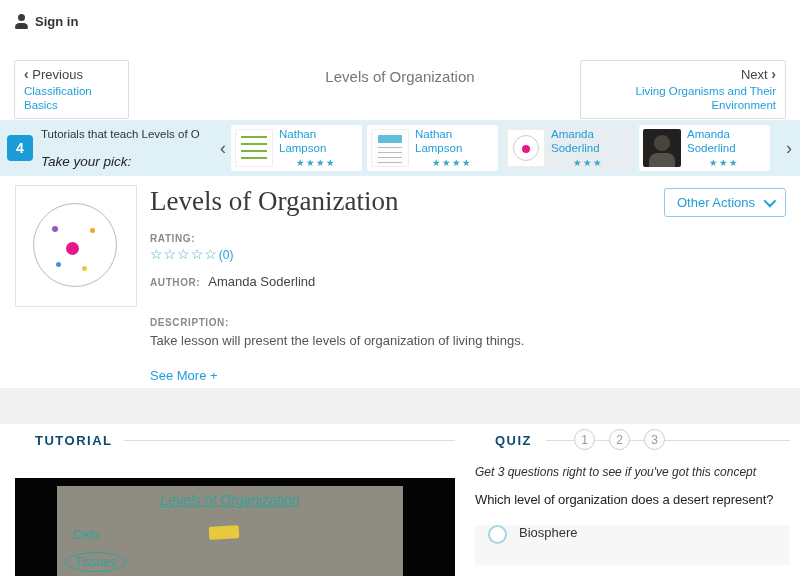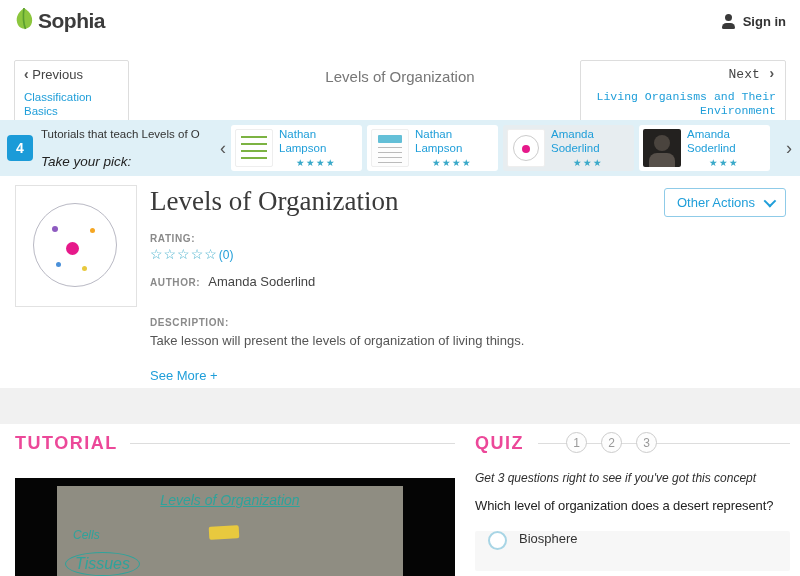--- a/index.html
+++ b/index.html
@@ -12,25 +12,25 @@
   .logo{display:flex;align-items:center;gap:4px;cursor:pointer;}
   .logo-text{font-size:21px;font-weight:bold;color:#3b3b3b;letter-spacing:-0.5px;}
   .signin{display:flex;align-items:center;gap:7px;font-size:13px;font-weight:bold;color:#333;cursor:pointer;}
   .person-icon{width:14px;height:15px;position:relative;display:inline-block;}
   .person-icon::before{content:"";position:absolute;top:0;left:3.5px;width:7px;height:7px;border-radius:50%;background:#3a3a3a;}
   .person-icon::after{content:"";position:absolute;bottom:0;left:0.5px;width:13px;height:6px;border-radius:6px 6px 2px 2px;background:#3a3a3a;}
 
   
   .nav{position:absolute;top:42px;left:0;right:0;height:78px;background:#fff;}
   .nav-title{position:absolute;top:26px;left:0;right:0;text-align:center;font-size:15px;color:#777;}
-  .nav-btn{position:absolute;background:#fff;border:1px solid #ddd;border-radius:2px;padding:5px 9px;cursor:pointer;display:flex;flex-direction:column;gap:8px;box-sizing:border-box;}
+  .nav-btn{position:absolute;background:#fff;border:1px solid #ddd;border-radius:2px;padding:5px 9px;cursor:pointer;display:flex;flex-direction:column;gap:2px;box-sizing:border-box;}
   .nav-btn .line1{font-size:13px;color:#444;}
   .nav-btn .line2{font-size:11.5px;color:#1f9ed9;line-height:1.25;}
   .nav-btn.prev{left:14px;top:18px;width:115px;align-items:flex-start;text-align:left;}
-  .nav-btn.next{right:14px;top:18px;width:206px;align-items:flex-end;text-align:right;font-family:Liberation Mono, monospace;}
+  .nav-btn.next{right:14px;top:18px;width:206px;align-items:flex-end;text-align:right;}
   .chev{color:#555;font-size:14px;font-weight:bold;}
 
   
   .strip{position:absolute;top:120px;left:0;right:0;height:56px;background:#dff0f7;display:flex;align-items:center;padding:0 5px;box-sizing:border-box;}
   .badge{width:26px;height:26px;background:#1b9bd8;color:#fff;font-size:14px;font-weight:bold;border-radius:4px;display:flex;align-items:center;justify-content:center;flex:0 0 auto;margin-left:2px;}
   .strip-text{width:176px;margin-left:8px;flex:0 0 auto;overflow:hidden;}
   .strip-text .t1{font-size:11.5px;color:#333;white-space:nowrap;}
   .strip-text .t2{font-size:13.5px;color:#222;font-style:italic;padding-right:4px;margin-top:14px;}
   .strip-chev{flex:0 0 auto;background:none;border:none;font-size:18px;color:#555;cursor:pointer;padding:0 3px;line-height:1;}
   .strip-chev.right{margin-left:auto;}
@@ -78,54 +78,45 @@
   .chev-down{display:inline-block;width:7px;height:7px;border-right:2px solid #1f9ed9;border-bottom:2px solid #1f9ed9;transform:rotate(45deg) translateY(-2px);}
 
   
   .divider{position:absolute;top:388px;left:0;right:0;height:36px;background:#f1f1f1;}
 
   
   .bottom{position:absolute;top:424px;left:0;right:0;bottom:0;background:#fff;}
   .tut-col{position:absolute;left:15px;width:440px;top:0;bottom:0;}
   .quiz-col{position:absolute;left:475px;right:10px;top:0;bottom:0;}
   .sec-head{display:flex;align-items:center;margin-top:9px;}
-  .sec-title{font-size:18px;font-weight:bold;color:#ec4899;letter-spacing:1.5px;}
+  .sec-title{font-size:13px;font-weight:bold;color:#0c4a6e;letter-spacing:1.5px;margin-left:20px;}
   .sec-line{flex:1;height:1px;background:#ddd;margin-left:12px;}
   .steps-line{flex:1;height:1px;background:#ddd;margin-left:14px;position:relative;}
   .step{position:absolute;top:-11px;width:21px;height:21px;border:1px solid #ccc;border-radius:50%;background:#fdfdfd;color:#999;font-size:12px;display:flex;align-items:center;justify-content:center;box-sizing:border-box;cursor:pointer;}
   .step.s1{left:28px;}.step.s2{left:63px;}.step.s3{left:98px;}
   .quiz-intro{margin-top:17px;font-size:12px;font-style:italic;color:#2e2e2e;white-space:nowrap;overflow:hidden;}
   .quiz-question{margin-top:13px;font-size:13px;color:#222;letter-spacing:-0.1px;}
   .option{margin-top:18px;background:#f7f7f7;height:40px;display:flex;align-items:flex-start;padding:0 13px;cursor:pointer;border-radius:2px;}
   .radio{width:15px;height:15px;border:2px solid #a8d5e5;border-radius:50%;background:#fff;flex:0 0 auto;box-sizing:content-box;}
   .option-label{margin-left:12px;font-size:13px;color:#333;}
 
   
   .video{position:absolute;top:54px;left:0;width:440px;height:98px;background:#050505;cursor:pointer;overflow:hidden;}
   .whiteboard{position:absolute;left:42px;top:8px;width:346px;height:90px;background:#8f8d82;}
   .board-title{font-style:italic;color:#2fa39b;font-size:14px;text-align:center;margin-top:6px;text-decoration:underline;}
   .board-cells{position:absolute;left:16px;top:42px;font-style:italic;color:#2fa39b;font-size:12px;}
-  .board-tissues{position:absolute;left:8px;top:66px;font-style:italic;color:#2fa39b;font-size:16px;border:1px solid #2fa39b;border-radius:50%;padding:2px 9px;}
+  .board-tissues{position:absolute;left:8px;top:66px;font-style:italic;color:#2fa39b;font-size:12px;border:1px solid #2fa39b;border-radius:50%;padding:2px 9px;}
   .board-highlight{position:absolute;left:152px;top:40px;width:30px;height:13px;background:#e8c93e;border-radius:2px;transform:rotate(-3deg);}
 </style>
 </head>
 <body>
 
 <div class="page">
 
   <header class="top">
-    <div class="logo">
-      <span>
-        <svg width="20" height="24" viewBox="0 0 20 24" aria-hidden="true">
-          <path d="M10 1 C3 6 1 12 4 18 C7 23 14 23 17 18 C20 12 17 5 10 1 Z" fill="#8CC63E"></path>
-          <path d="M10 1 C9 8 8.5 14 11.5 22" stroke="#5A9E2F" fill="none" stroke-width="1.6"></path>
-        </svg>
-      </span>
-      <span class="logo-text">Sophia</span>
-    </div>
     <div class="signin">
       <span class="person-icon"></span>
       <span>Sign in</span>
     </div>
   </header>
 
   <nav class="nav">
     <button class="nav-btn prev">
       <span class="line1">
         <span class="chev">‹</span>

